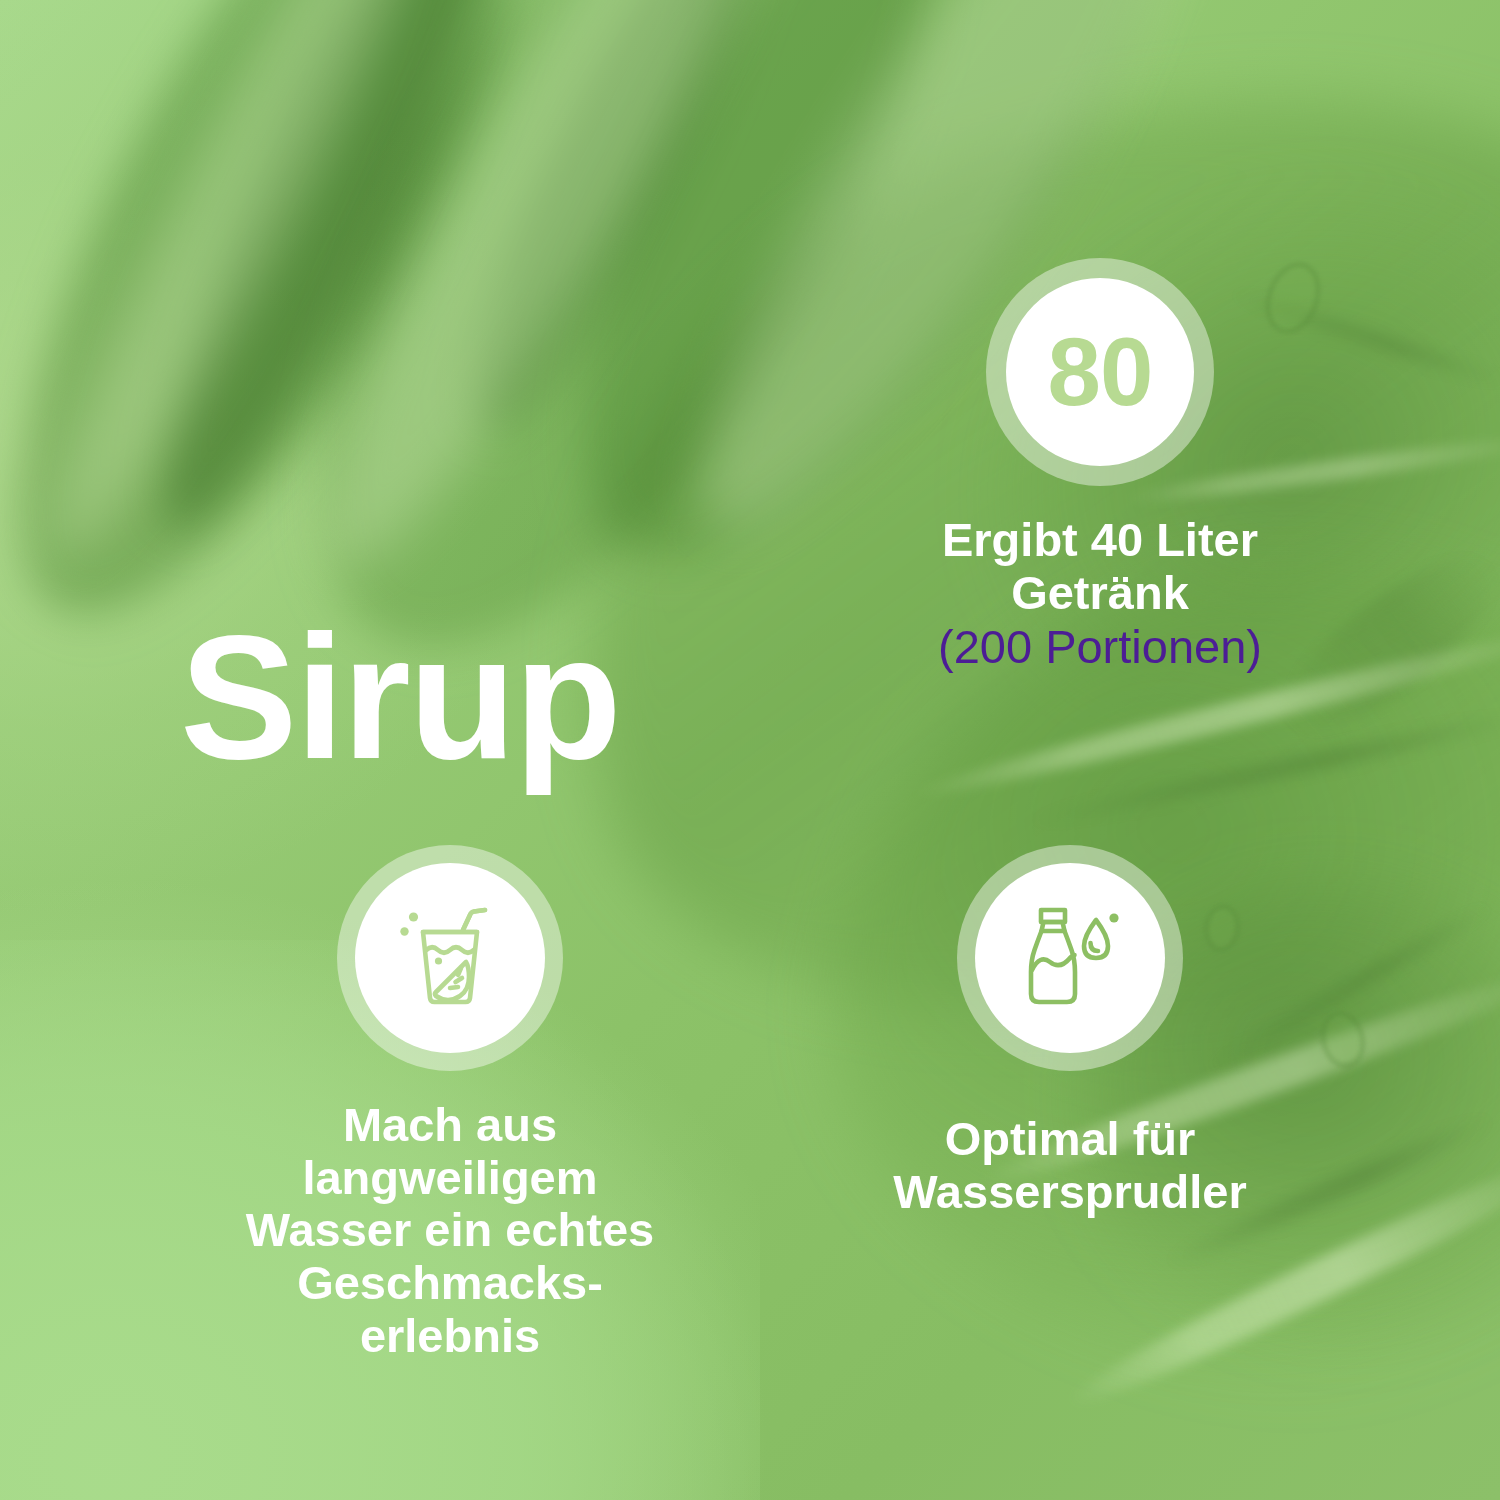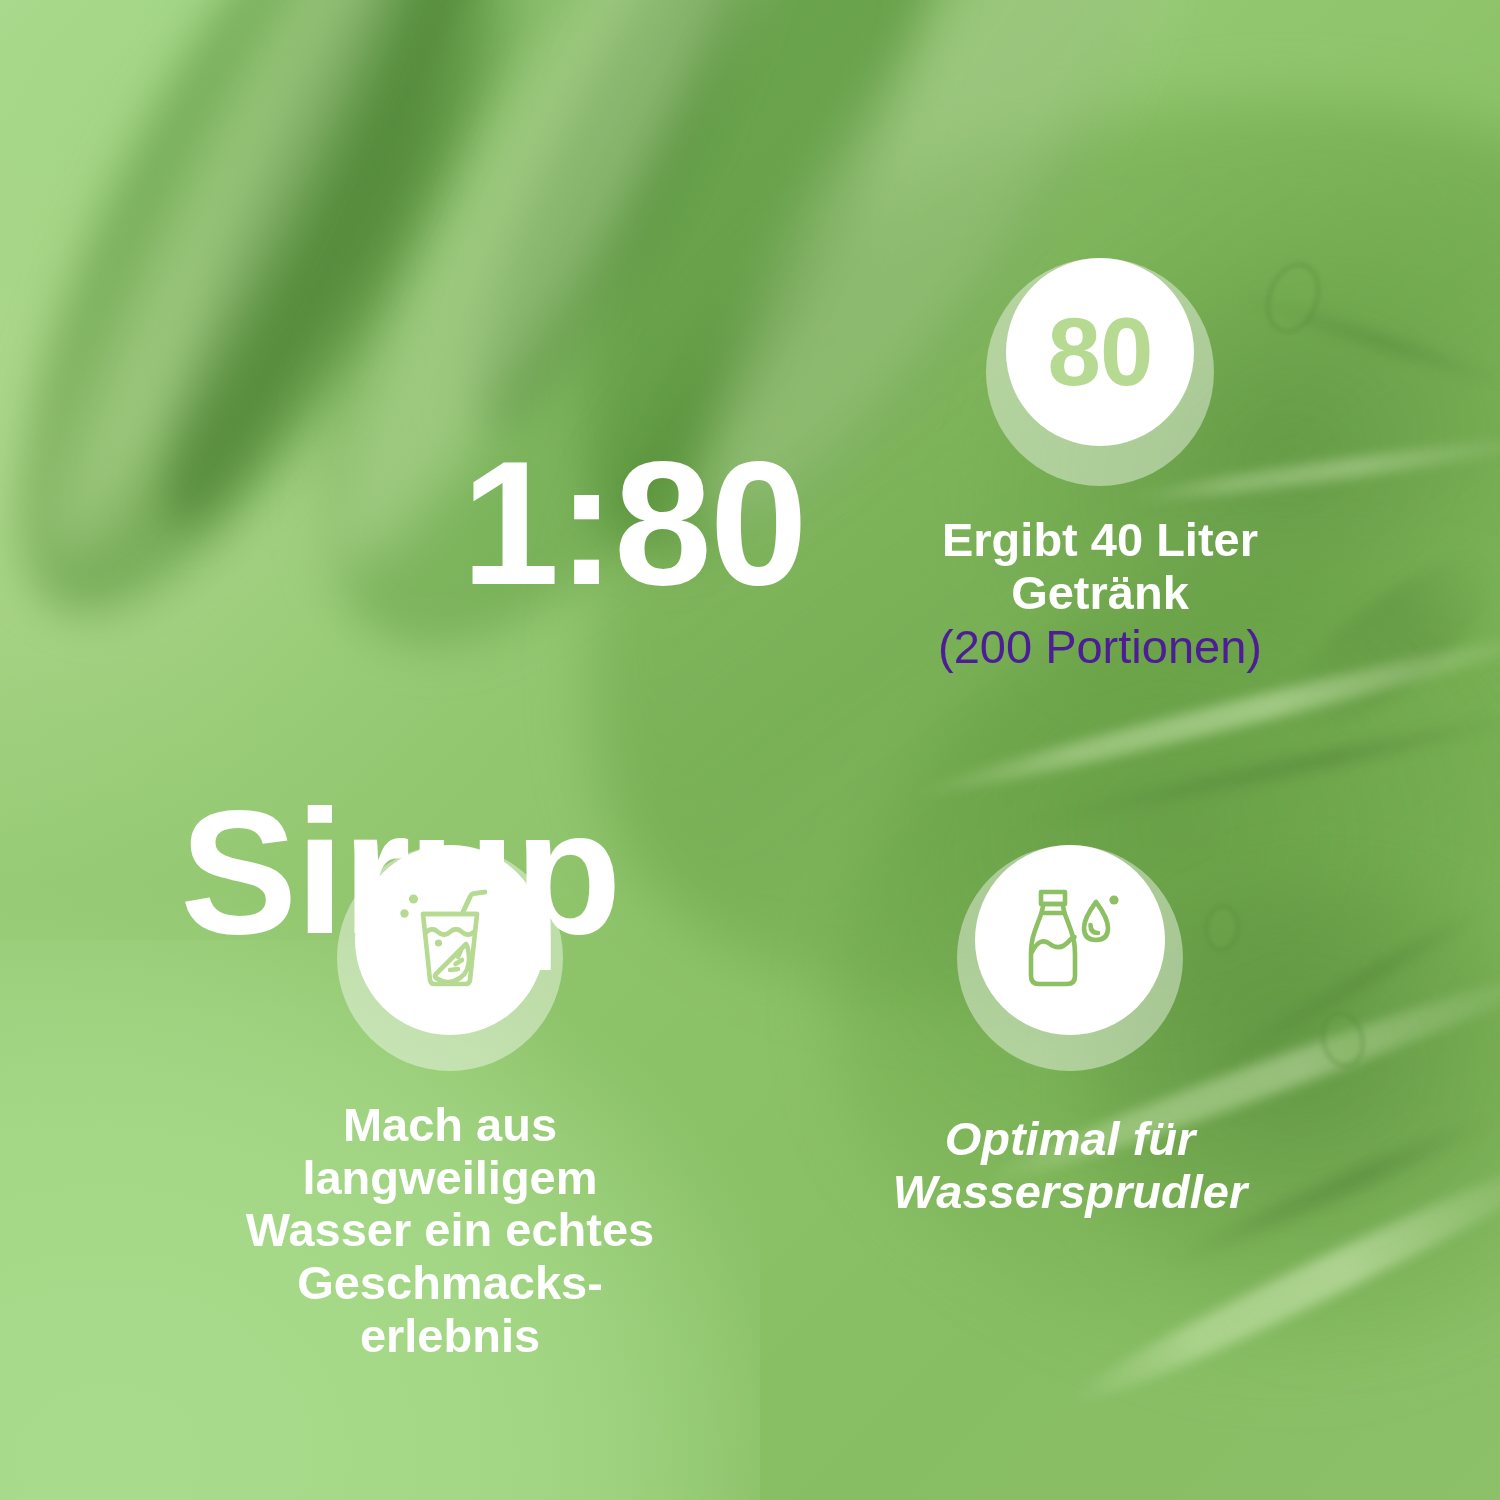--- a/index.html
+++ b/index.html
@@ -156,20 +156,21 @@
     position: absolute;
     text-align: center;
   }
 
   .badge-ring {
     position: relative;
     margin: 0 auto;
     border-radius: 50%;
     background: rgba(255,255,255,0.42);
     display: flex;
+    align-items: center;
     justify-content: center;
   }
   .badge-inner {
     border-radius: 50%;
     background: #ffffff;
     display: flex;
     align-items: center;
     justify-content: center;
   }
 
@@ -203,21 +204,21 @@
   
   #feature-taste { left: 170px; top: 845px; width: 560px; }
   #feature-taste .badge-ring { width: 226px; height: 226px; }
   #feature-taste .badge-inner { width: 190px; height: 190px; }
   #feature-taste .feature-caption { font-size: 47px; }
 
   
   #feature-sparkling { left: 790px; top: 845px; width: 560px; }
   #feature-sparkling .badge-ring { width: 226px; height: 226px; }
   #feature-sparkling .badge-inner { width: 190px; height: 190px; }
-  #feature-sparkling .feature-caption { margin-top: 42px; font-size: 47px; font-style: italic; }
+  #feature-sparkling .feature-caption { margin-top: 42px; font-size: 47px; }
 
   .icon-svg { display: block; }
 </style>
 </head>
 <body>
 
 <div class="canvas">
 
   <div class="bg-base"></div>
   <div class="bg-lighten-tl"></div>
@@ -250,21 +251,20 @@
   <div class="bubble b1"></div>
   <div class="bubble b2"></div>
   <div class="bubble b3"></div>
 
   <div class="bg-lighten-bl"></div>
   <div class="bl-flat"></div>
 
   <div class="content">
 
     <div class="headline">
-      <span>1:80</span>
       <span class="line2">Sirup</span>
     </div>
 
     <div class="feature" id="feature-liters">
       <div class="badge-ring">
         <div class="badge-inner">
           <span class="badge-number">80</span>
         </div>
       </div>
       <div class="feature-caption">Ergibt 40 Liter

